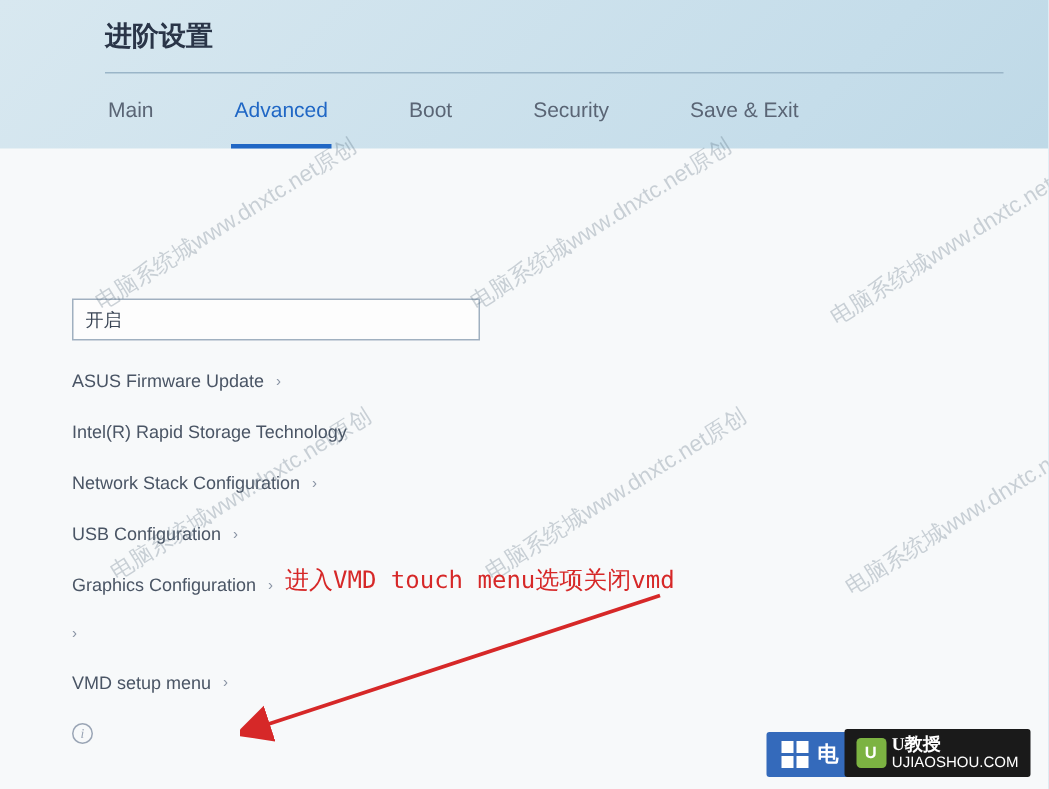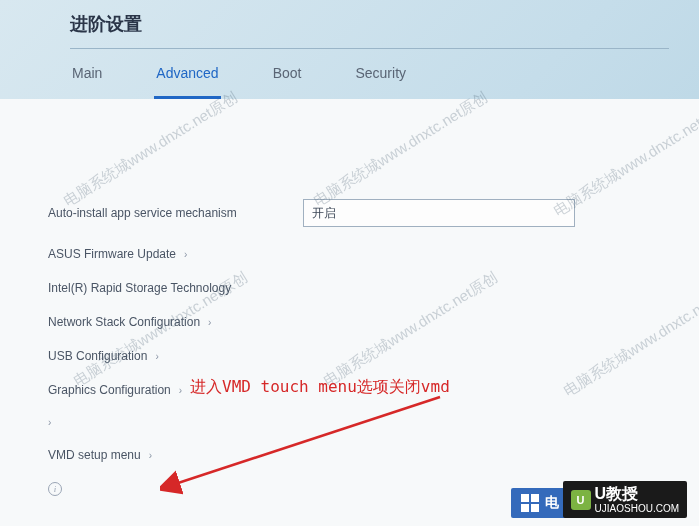--- a/index.html
+++ b/index.html
@@ -162,21 +162,21 @@
   justify-content: center;
   color: #fff;
   font-size: 11px;
   font-weight: bold;
 }
 .logo-text {
   color: #fff;
   font-size: 10px;
   line-height: 1.1;
 }
-.logo-text .big { font-size: 16px; font-weight: bold; }
+.logo-text .big { font-size: 12px; font-weight: bold; font-family: Liberation Serif, serif; }
 .logo-blue {
   position: absolute;
   bottom: 8px;
   right: 130px;
   background: rgba(30,90,180,0.9);
   color: #fff;
   padding: 6px 10px;
   font-size: 14px;
   font-weight: bold;
   display: flex;
@@ -196,26 +196,26 @@
 </head>
 <body>
 
 <div class="header">
   <div class="page-title">进阶设置</div>
   <div class="tabs">
     <div class="tab">Main</div>
     <div class="tab active">Advanced</div>
     <div class="tab">Boot</div>
     <div class="tab">Security</div>
+    <div class="tab">Save &amp; Exit</div>
   </div>
 </div>
 
 <div class="content">
   <div class="row">
-    <div class="label">Auto-install app service mechanism</div>
     <div class="select-box">开启</div>
   </div>
 
   <div class="menu-item">
     <span>ASUS Firmware Update</span>
     <span class="chevron">›</span>
   </div>
   <div class="menu-item">
     <span>Intel(R) Rapid Storage Technology</span>
   </div>

